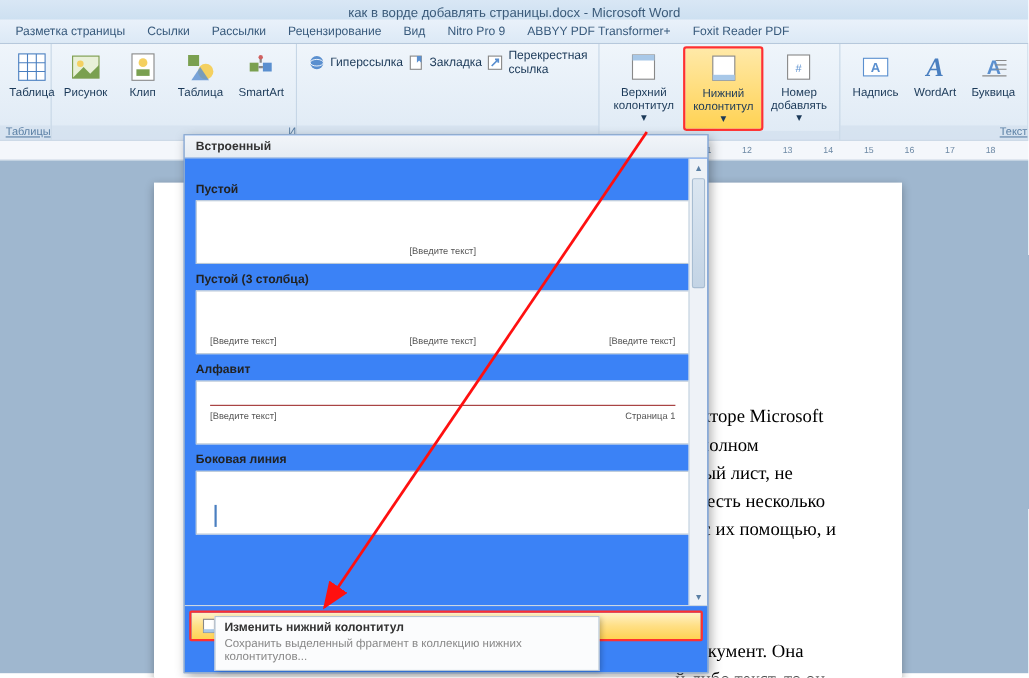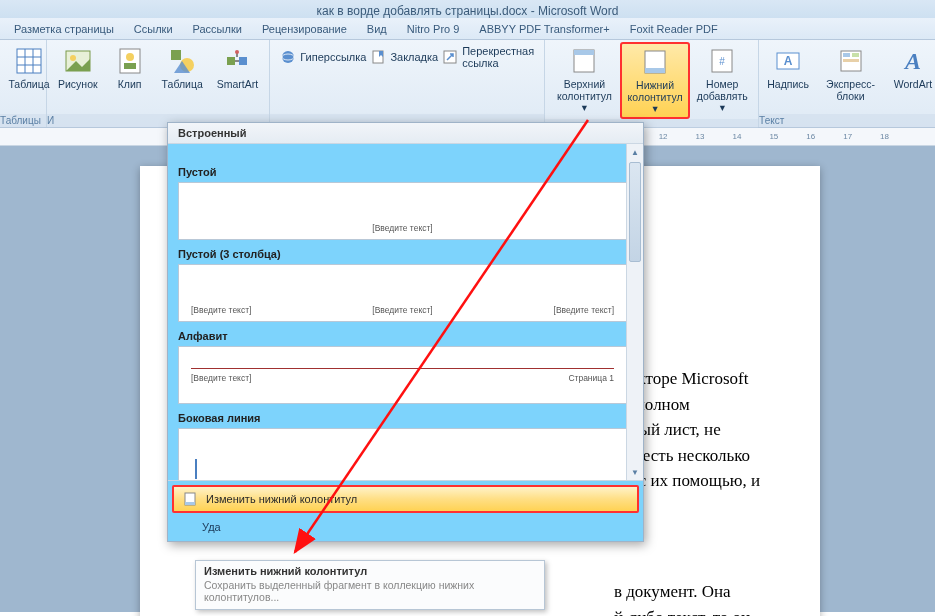--- a/index.html
+++ b/index.html
@@ -42,26 +42,27 @@
     position: relative;
   }
   .ribbon-group {
     border-right: 1px solid #c6d6e6;
     display: flex;
     flex-direction: column;
     justify-content: space-between;
     padding: 2px 4px 0;
   }
   .ribbon-group-label {
-    text-align: left;
+    text-align: right;
     font-size: 10px;
     color: #5a7fa4;
     padding: 1px 0;
     background: rgba(200,215,232,0.4);
     margin: 0 -4px;
+    text-decoration: underline;
   }
   .ribbon-buttons { display: flex; align-items: flex-start; }
   .big-btn {
     display: flex;
     flex-direction: column;
     align-items: center;
     padding: 2px 6px;
     min-width: 50px;
     cursor: pointer;
     border: 1px solid transparent;
@@ -121,22 +122,22 @@
     font-size: 17px;
     line-height: 1.5;
     color: #000;
   }
   
   .gallery {
     position: absolute;
     left: 167px;
     top: 122px;
     width: 477px;
-    height: 420px;
-    background: #7dd3fc;
+    height: 490px;
+    background: #3b82f6;
     border: 1px solid #9fb3c8;
     box-shadow: 2px 3px 10px rgba(0,0,0,0.35);
     z-index: 50;
     display: flex;
     flex-direction: column;
   }
   .gallery-header {
     background: linear-gradient(#f2f5f9,#e5ecf3);
     padding: 4px 10px;
     font-weight: bold;
@@ -389,31 +390,20 @@
             <svg width="28" height="28">
               <rect x="3" y="6" width="22" height="16" fill="#fff" stroke="#5a8fcf"></rect>
               <text x="14" y="18" font-size="12" text-anchor="middle" fill="#5a8fcf" font-weight="bold">A</text>
             </svg>
           </div>
         <div class="btn-label">Надпись</div>
       </div>
       <div class="big-btn">
         <div class="icon-box">
             <svg width="28" height="28">
-              <rect x="4" y="4" width="20" height="20" fill="#fff" stroke="#888"></rect>
-              <rect x="6" y="6" width="7" height="4" fill="#a8c8e8"></rect>
-              <rect x="15" y="6" width="7" height="4" fill="#c8e0a8"></rect>
-              <rect x="6" y="12" width="16" height="3" fill="#e8d0a8"></rect>
-            </svg>
-          </div>
-        <div class="btn-label">Экспресс-блоки</div>
-      </div>
-      <div class="big-btn">
-        <div class="icon-box">
-            <svg width="28" height="28">
               <text x="14" y="22" font-size="24" text-anchor="middle" fill="#4a7fc0" font-style="italic" font-weight="bold" font-family="serif">A</text>
             </svg>
           </div>
         <div class="btn-label">WordArt</div>
       </div>
       <div class="big-btn">
         <div class="icon-box">
             <svg width="28" height="28">
               <text x="8" y="20" font-size="18" fill="#5a8fcf" font-weight="bold">A</text>
               <line x1="16" y1="8" x2="26" y2="8" stroke="#888"></line>
@@ -423,21 +413,21 @@
             </svg>
           </div>
         <div class="btn-label">Буквица</div>
       </div>
     </div>
     <div class="ribbon-group-label">Текст</div>
   </div>
 </div>
 
 <div class="ruler">
-  <div style="position:absolute; right:32px; display:flex;">
+  <div style="position:absolute; right:16px; display:flex;">
     <span>11</span>
     <span>12</span>
     <span>13</span>
     <span>14</span>
     <span>15</span>
     <span>16</span>
     <span>17</span>
     <span>18</span>
   </div>
 </div>

